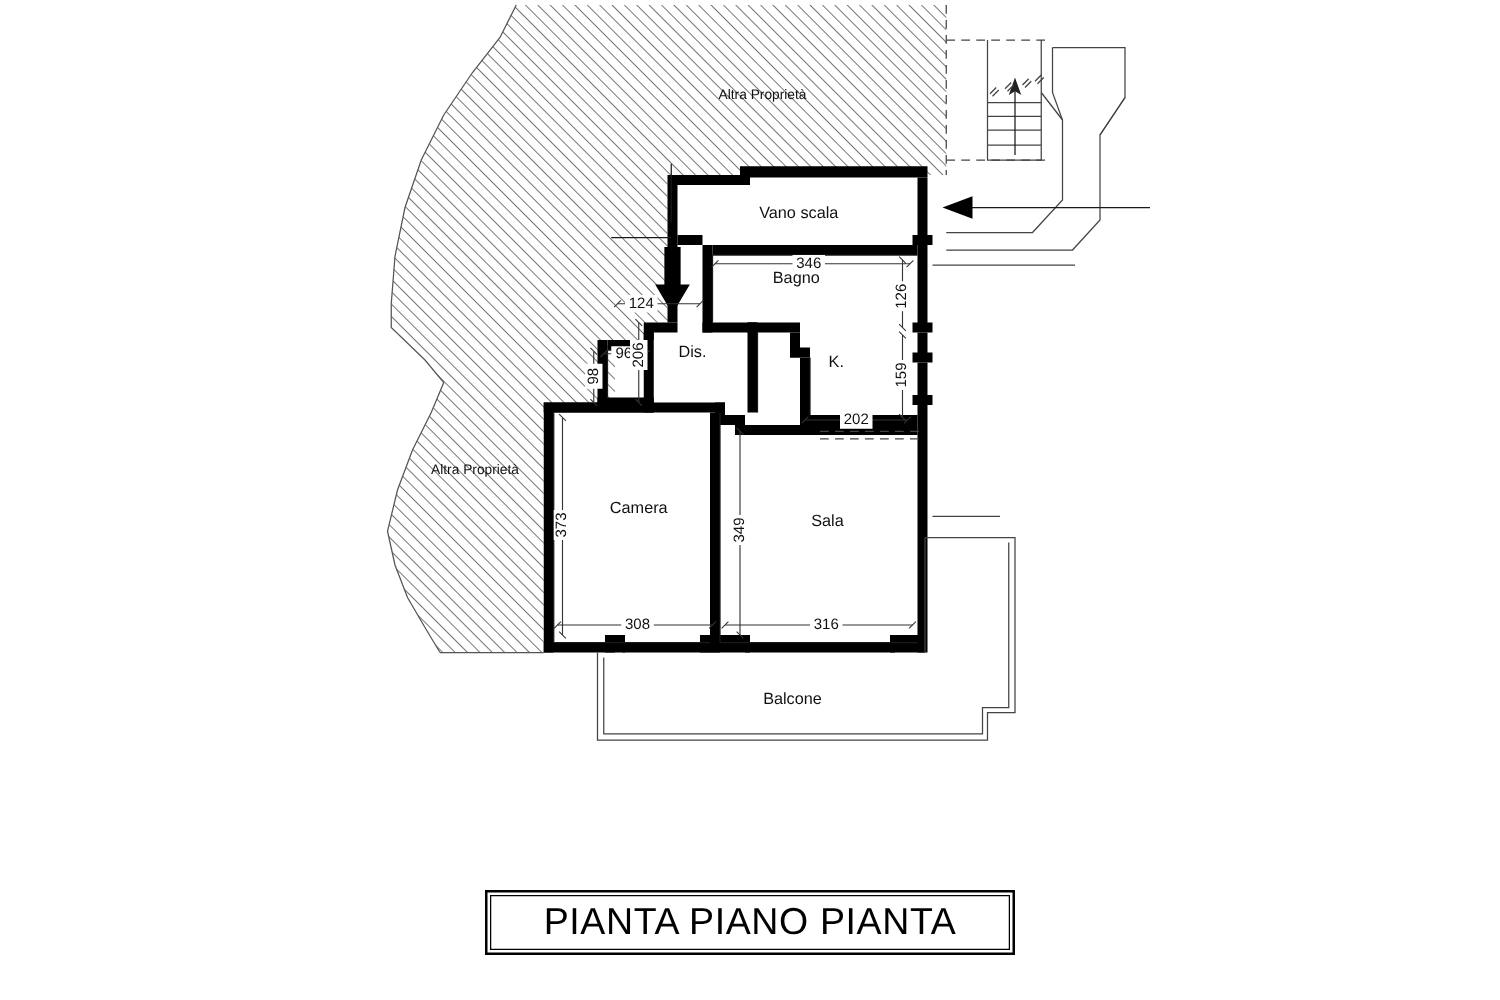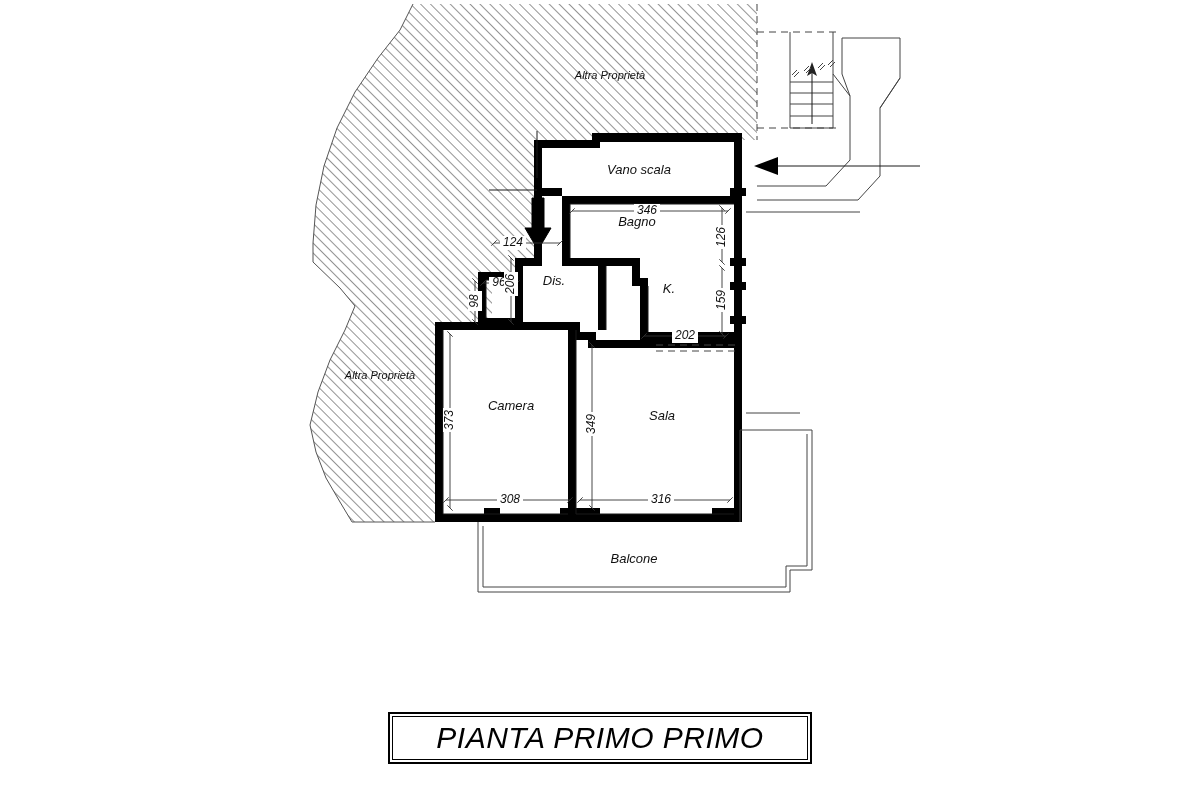--- a/index.html
+++ b/index.html
@@ -12,21 +12,20 @@
     height: 800px;
     font-family: "Liberation Sans", sans-serif;
     overflow: hidden;
     position: relative;
   }
   #plan-root {
     position: absolute;
     left: 0; top: 0;
     width: 1200px;
     height: 672px;
-    font-style: italic;
   }
   svg.drawing {
     display: block;
     width: 1200px;
     height: 800px;
   }
   .wall      { fill: #000000; stroke: none; }
   .thinline  { fill: none; stroke: #1a1a1a; stroke-width: 1; }
   .thinline2 { fill: none; stroke: #444444; stroke-width: 1; }
   .dimline   { fill: none; stroke: #333333; stroke-width: 0.9; }
@@ -335,17 +334,17 @@
     </g>
 
     <g>
       <line class="thinline2" x1="746" y1="212" x2="860" y2="212"></line>
       <line class="thinline2" x1="746" y1="413" x2="800" y2="413"></line>
     </g>
   </svg>
 
   <div class="title-box">
     <div class="title-box-inner">
-      <span class="title-text">PIANTA PRIMO PRIMO</span>
+      <span class="title-text">PIANTA PIANO PIANTA</span>
     </div>
   </div>
 
 </div>
 
 </body></html>

